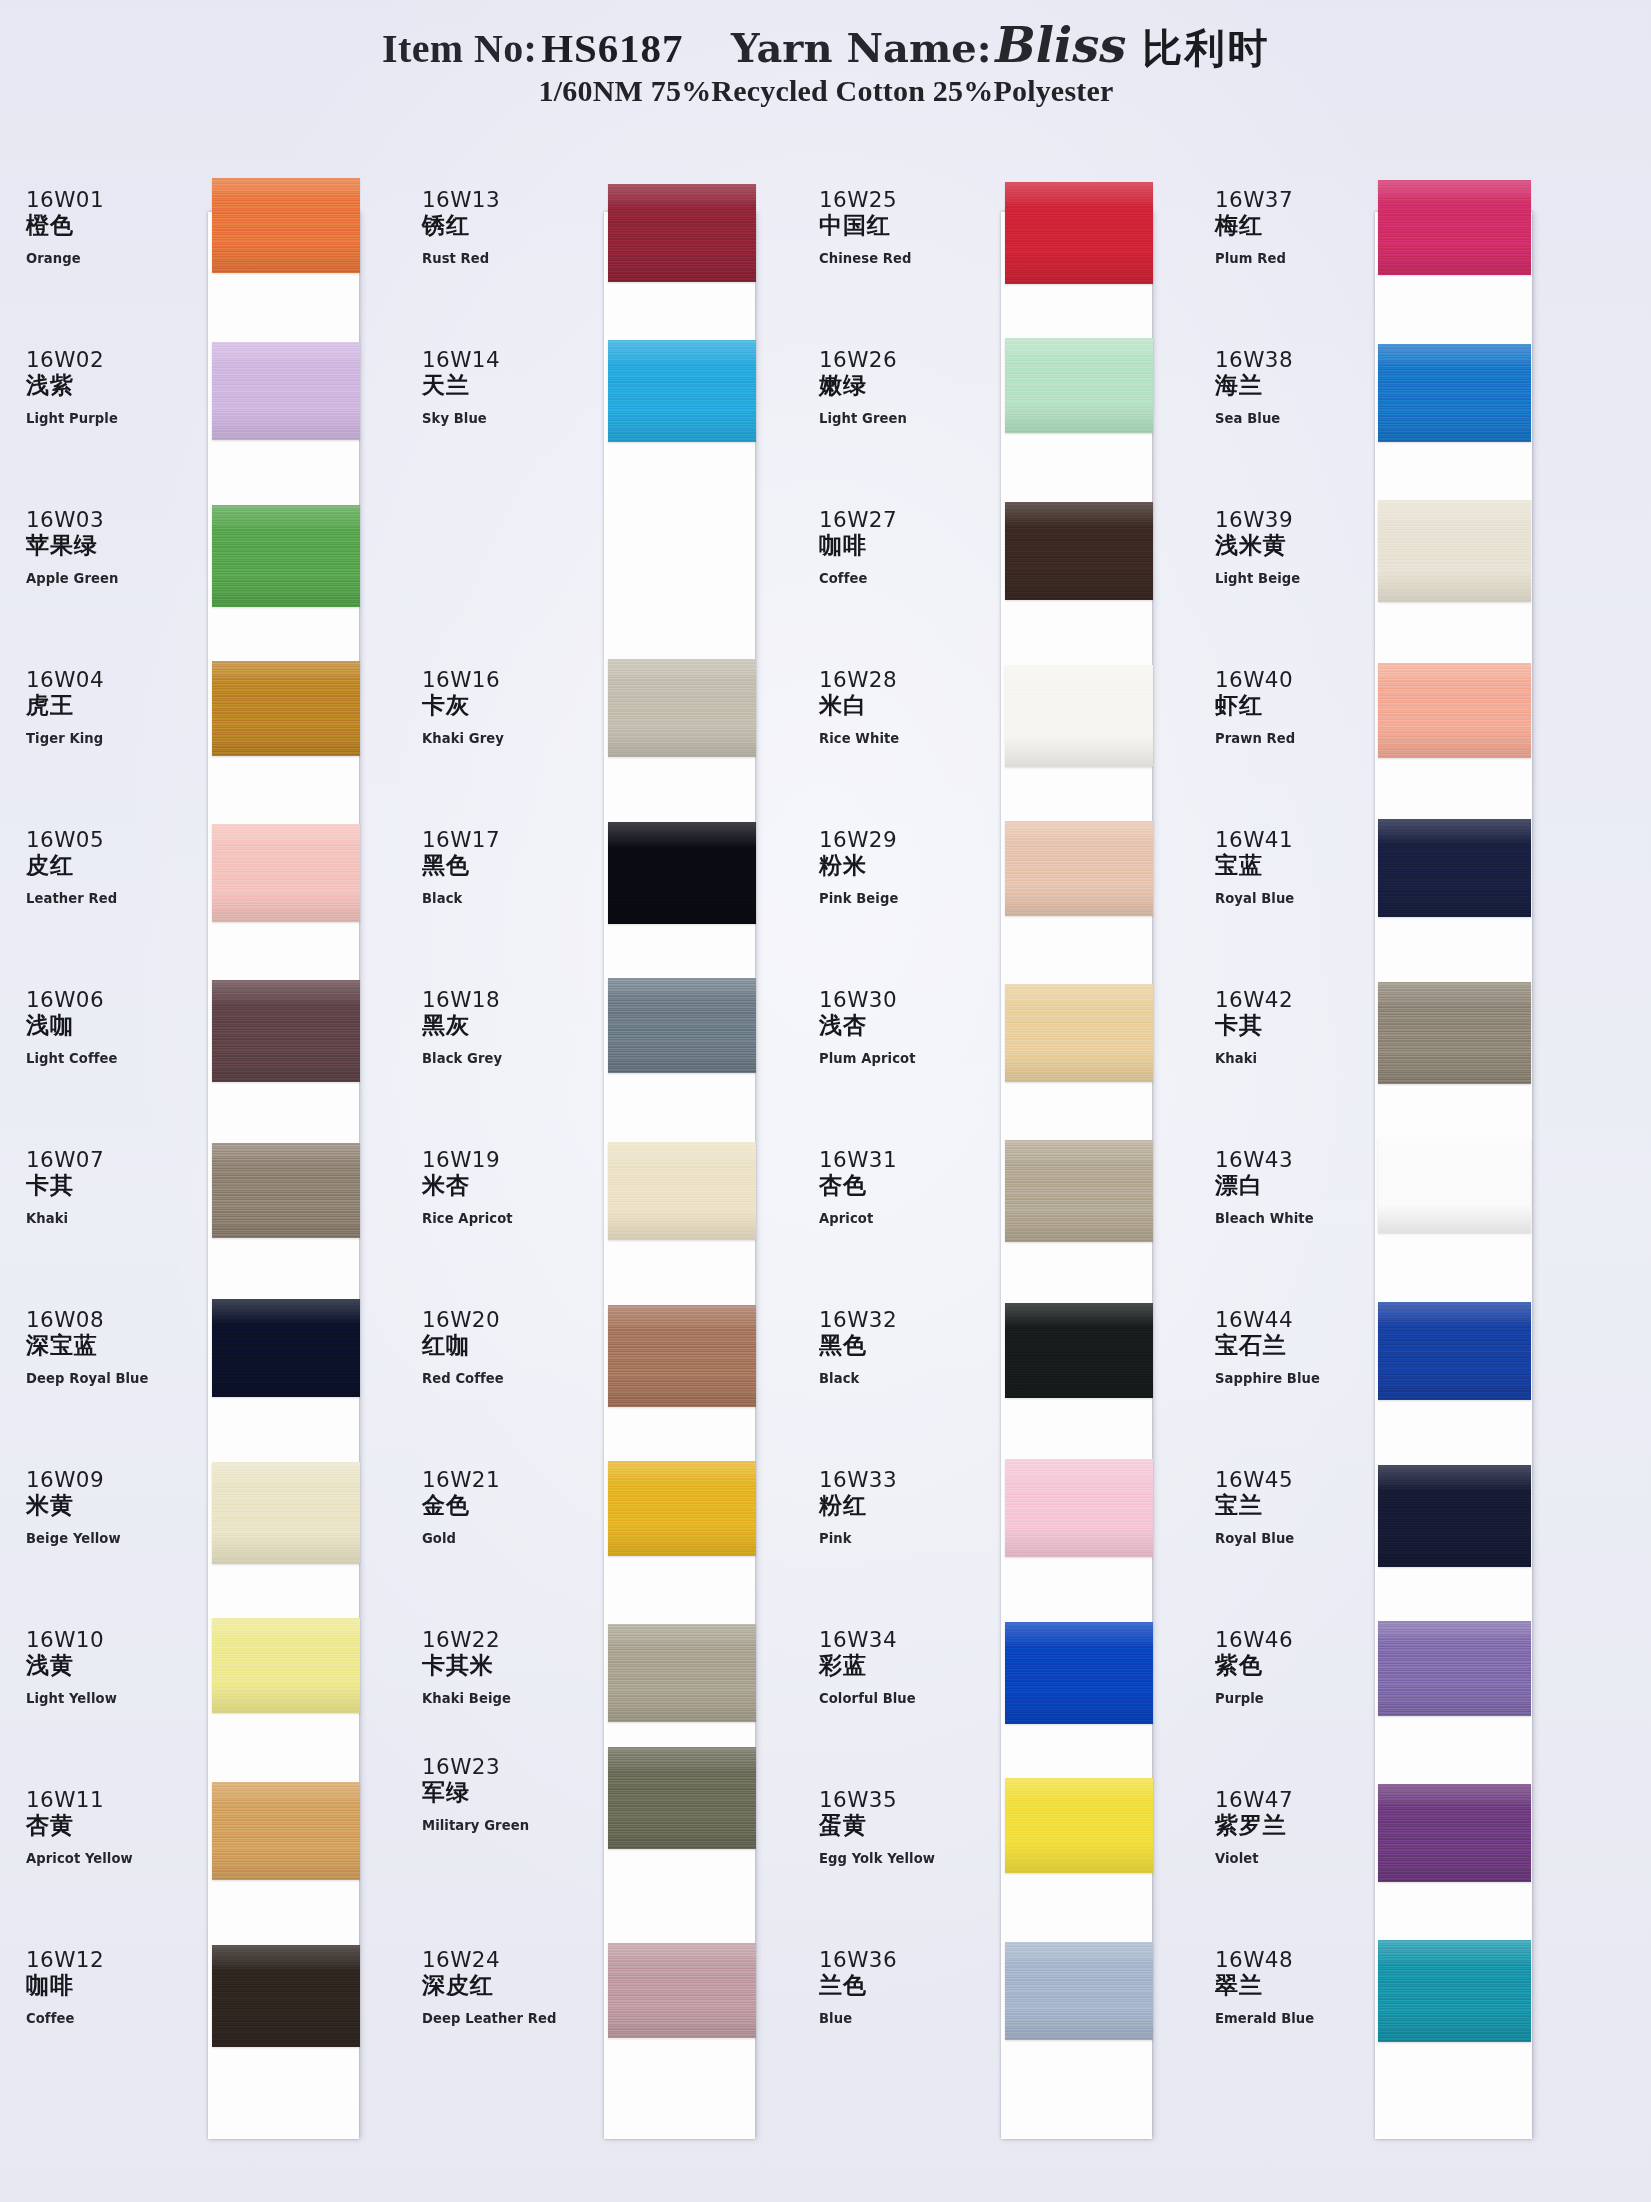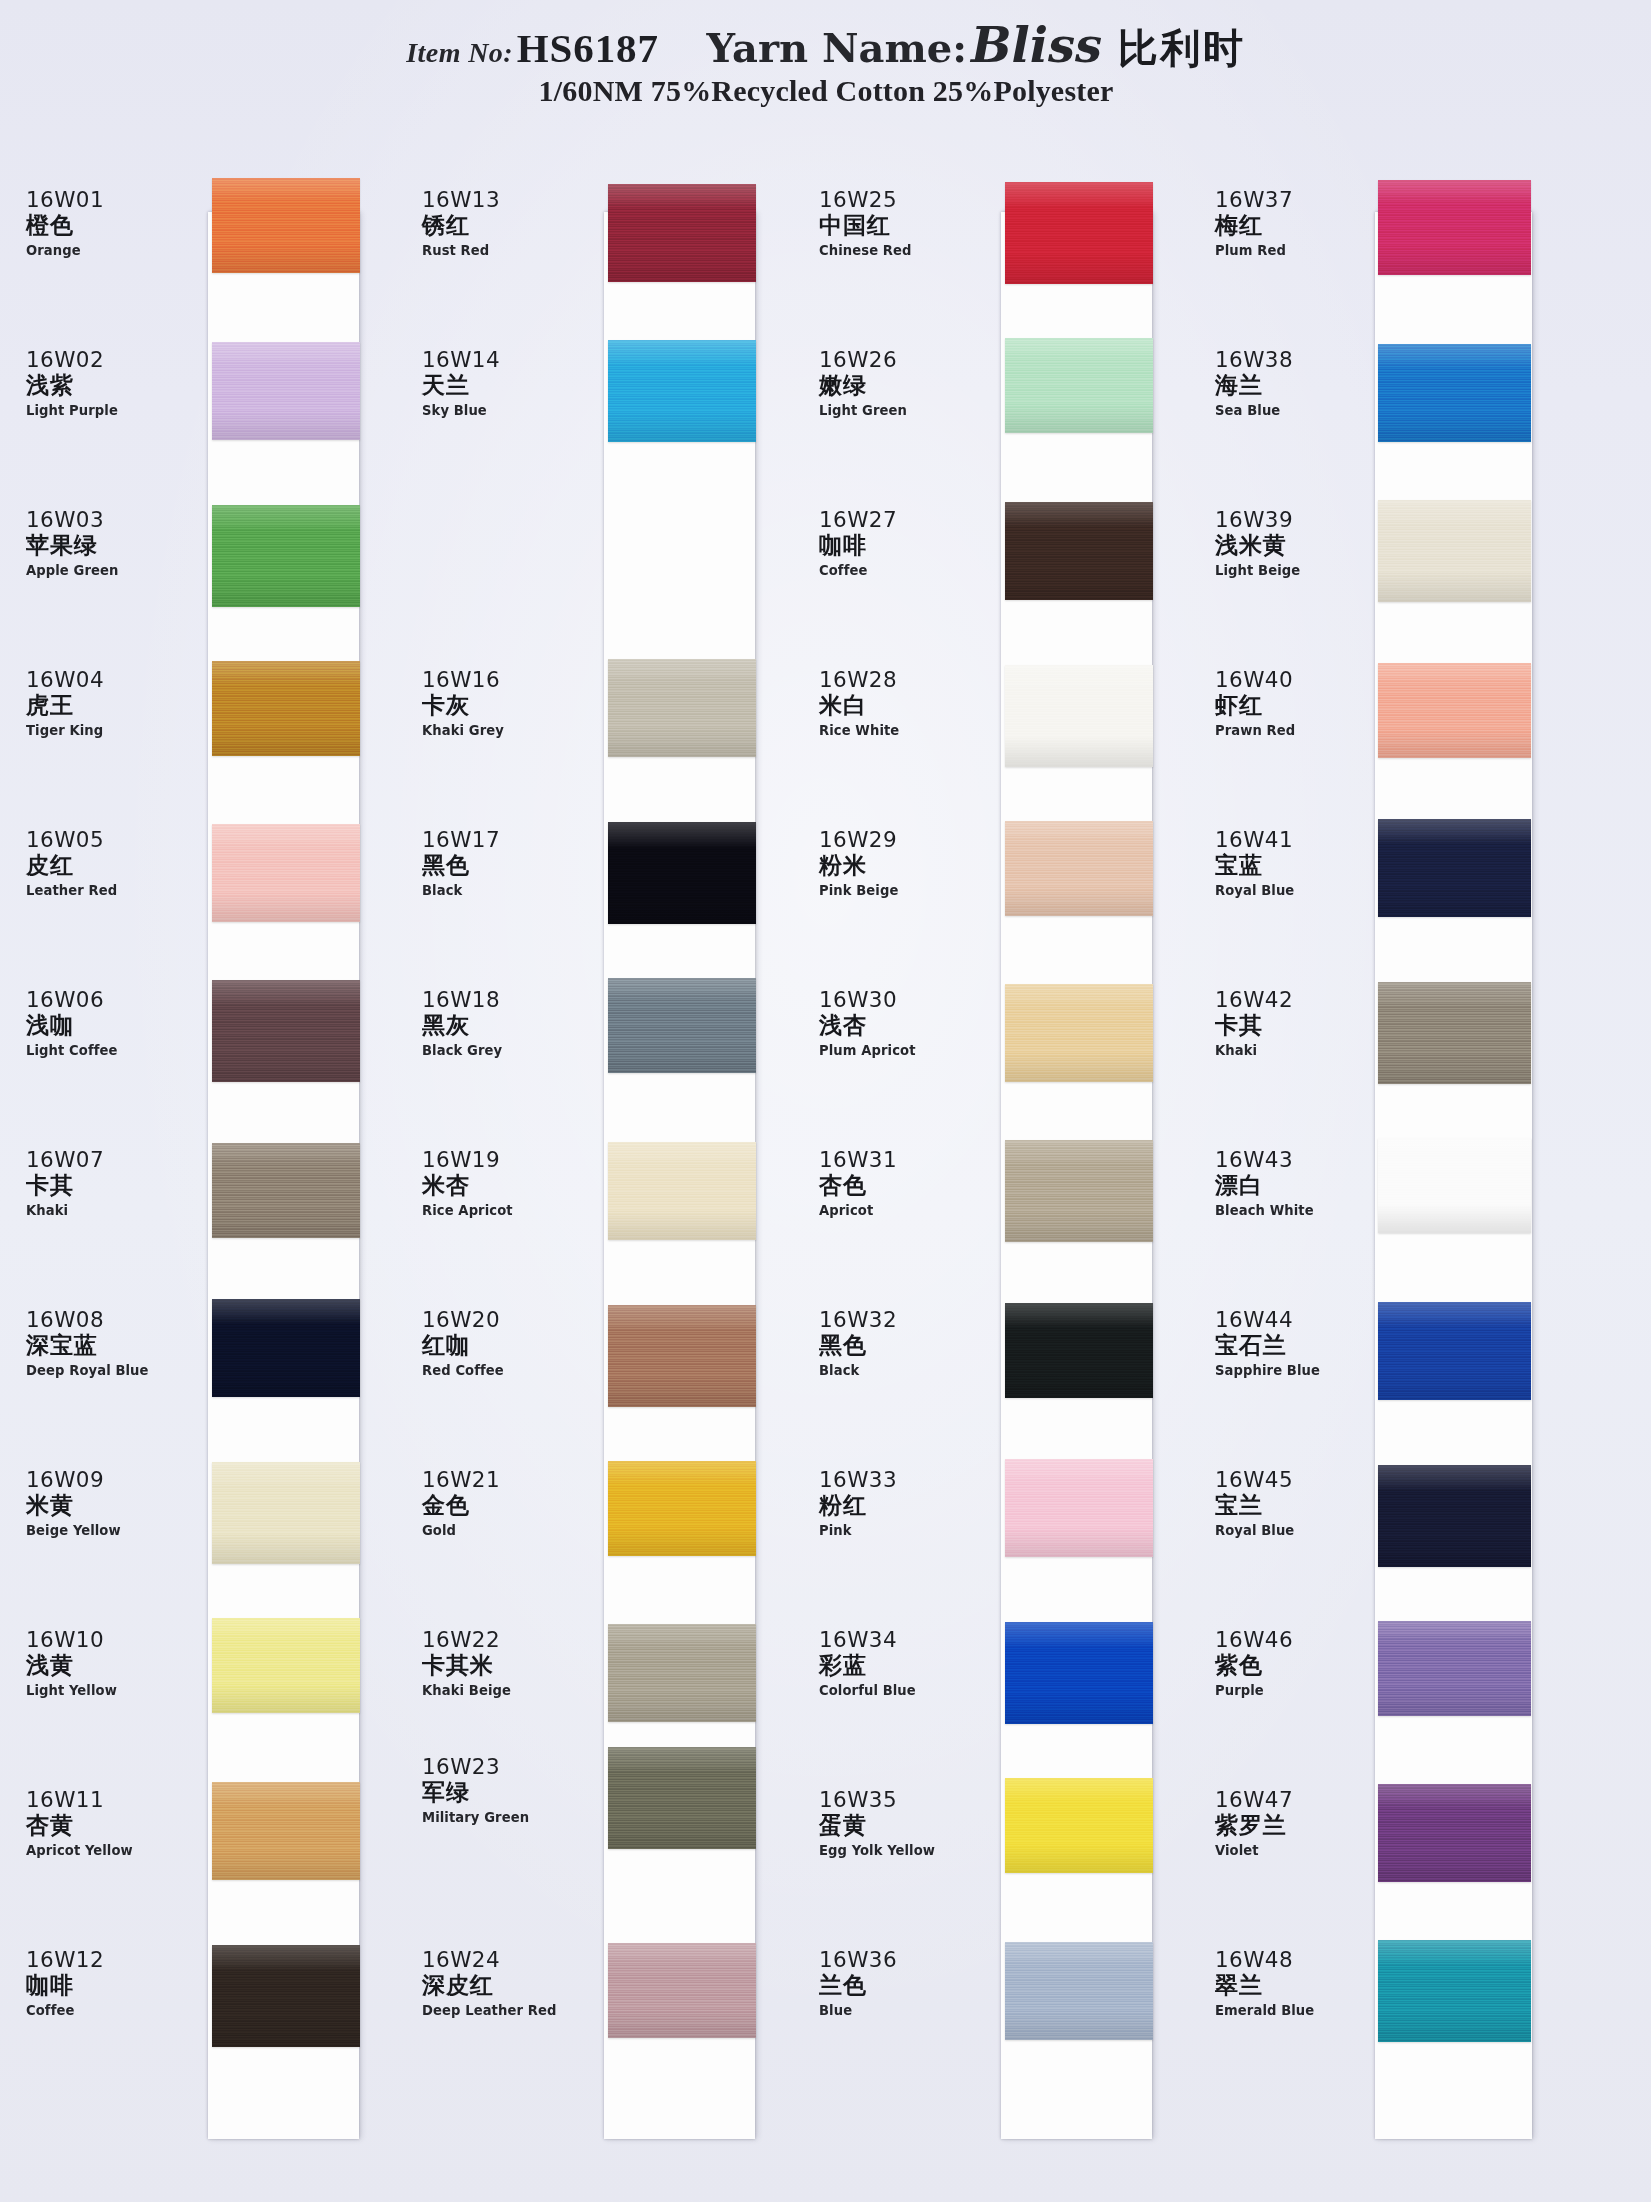--- a/index.html
+++ b/index.html
@@ -22,21 +22,21 @@
     pointer-events:none;
   }
   
   #header{position:absolute;left:0;right:0;top:0;height:159px;}
   .title-line{
     position:absolute;left:0;right:0;top:17px;
     text-align:center;white-space:nowrap;
   }
   .t-item{
     font-family:"Liberation Serif", serif;
-    font-style:italic;font-weight:700;font-size:28px;color:#26272c;
+    font-weight:700;font-size:40px;color:#26272c;
     letter-spacing:0.4px;
   }
   .t-itemno{
     font-family:"Liberation Serif", serif;
     font-weight:700;font-size:41px;color:#1e1f24;letter-spacing:0.9px;
   }
   .t-gap{display:inline-block;width:40px;}
   .t-yarn{
     font-family:"DejaVu Serif", serif;
     font-weight:700;font-size:40px;color:#26272c;
@@ -89,21 +89,21 @@
     line-height:1.08;
   }
   .cn{
     font-family:"DejaVu Sans", sans-serif;
     font-size:23px;font-weight:700;color:#17181c;letter-spacing:0.9px;
     line-height:1.16;
   }
   .en{
     font-family:"DejaVu Sans Condensed","DejaVu Sans", sans-serif;
     font-size:14.6px;font-weight:700;color:#25262b;letter-spacing:0.1px;
-    line-height:1.3;margin-top:3px;
+    line-height:1.3;margin-top:11px;
   }
   
   .swatch{
     position:absolute;top:15.5px;left:186px;width:148px;height:96px;
     overflow:hidden;
     box-shadow:0 0.9px 1.7px rgba(0,0,0,.13);
   }
   .col-3 .swatch{left:163px;width:153px;}
   .swatch .fibre{
     position:absolute;inset:0;

